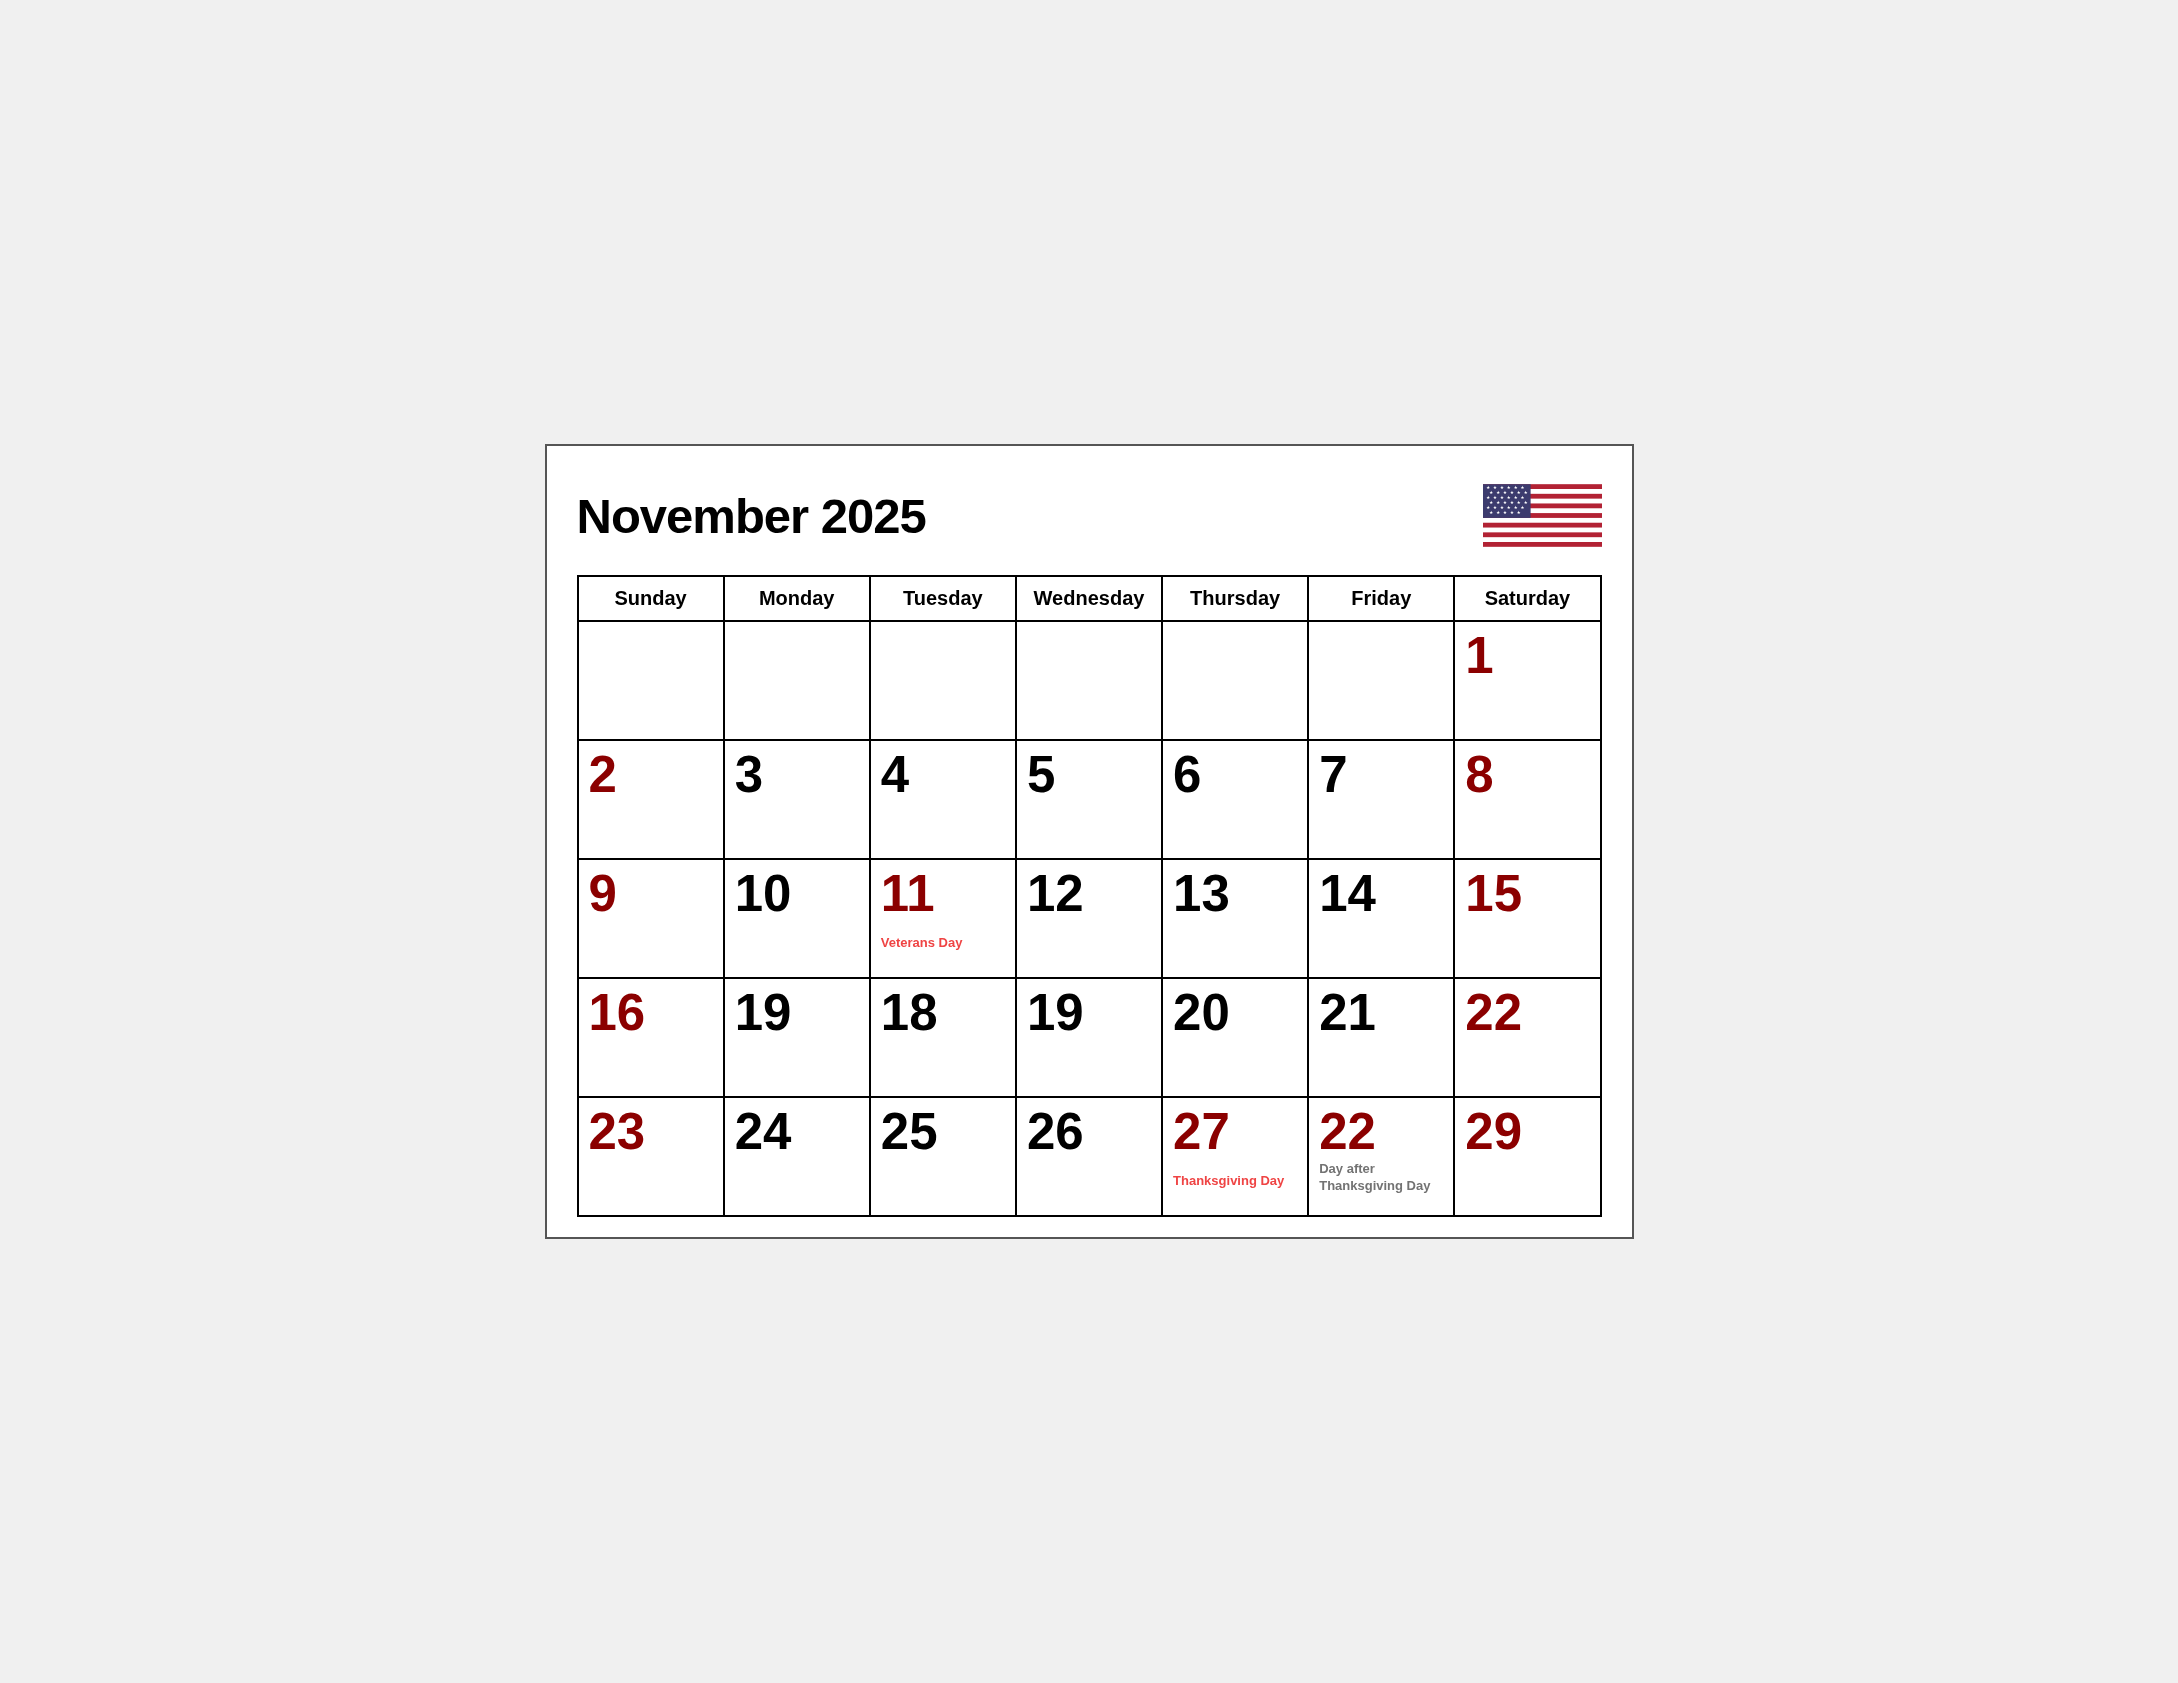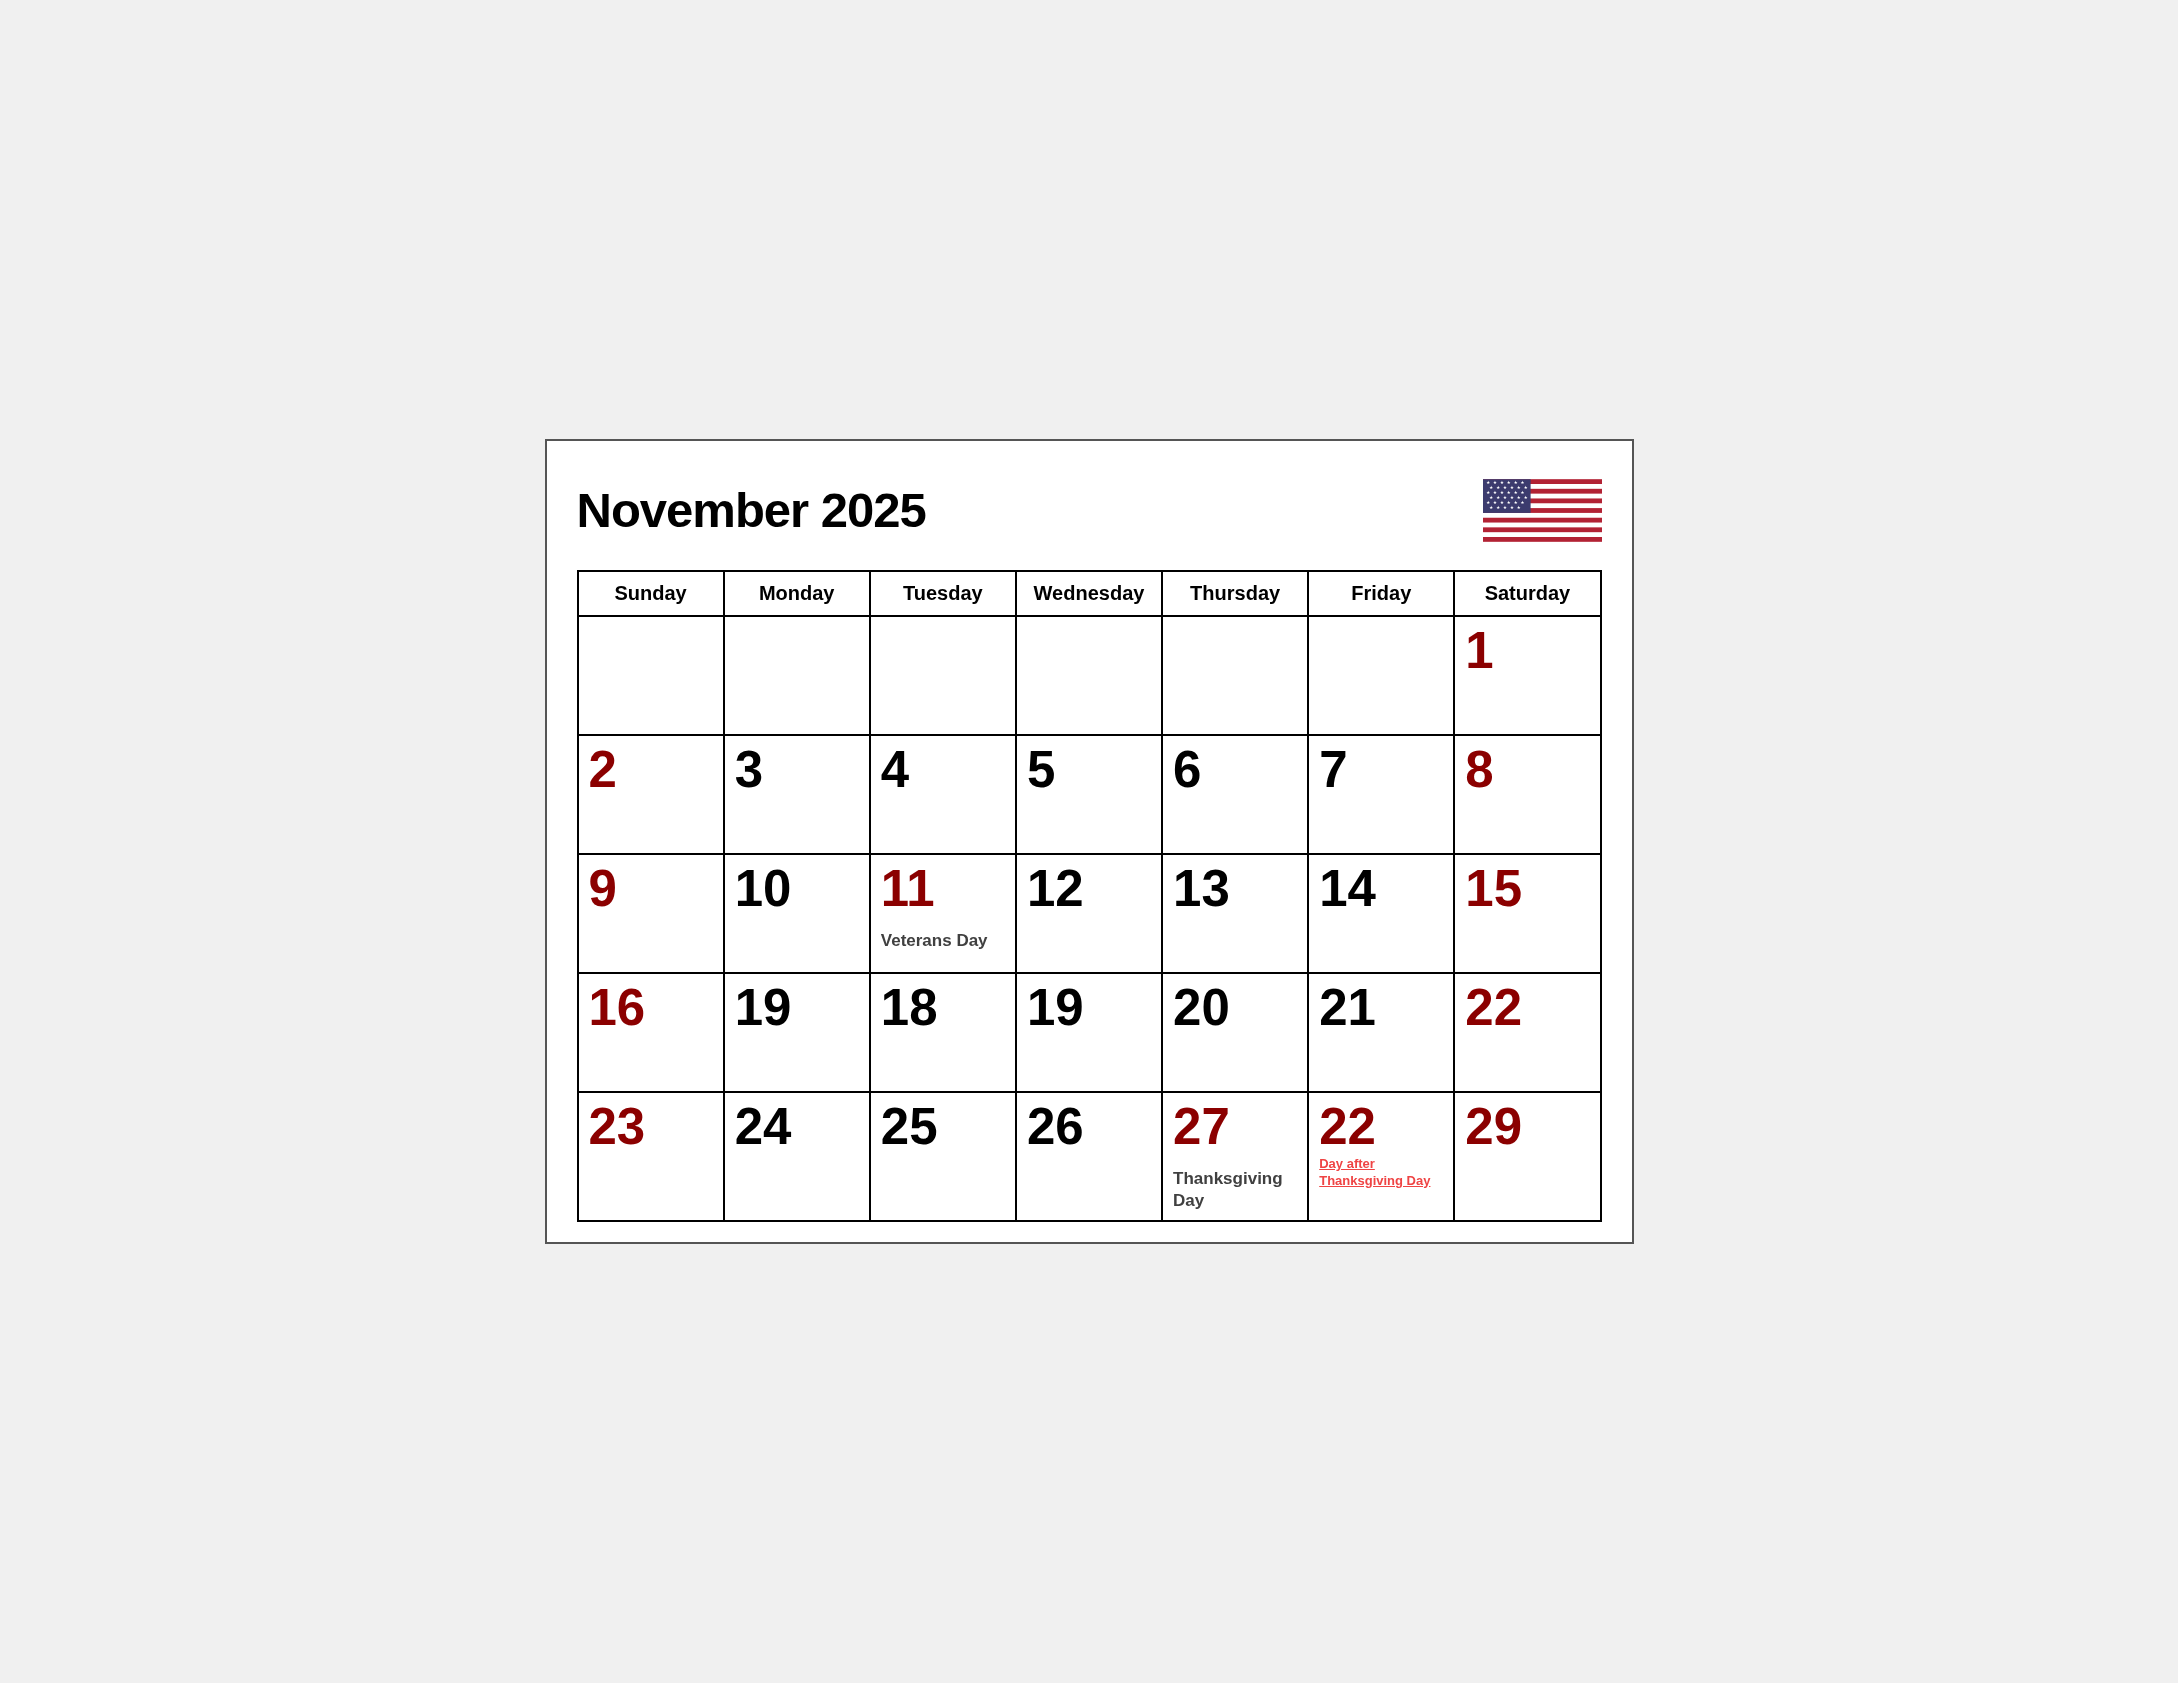--- a/index.html
+++ b/index.html
@@ -73,34 +73,33 @@
       font-size: 51px;
       font-weight: 900;
       font-family: Arial Black, Arial, sans-serif;
       line-height: 1;
     }
 
     .day-number.black { color: #000; }
     .day-number.red { color: #8b0000; }
 
     .holiday-label {
-      font-size: 17px;
+      font-size: 13px;
       font-weight: 700;
-      color: #404040;
+      color: #ef4444;
       margin-top: 16px;
       line-height: 1.3;
     }
 
     .holiday-label-black {
       font-size: 13px;
       font-weight: 700;
-      color: #ef4444;
+      color: #737373;
       margin-top: 4px;
       line-height: 1.3;
-      text-decoration: underline;
     }
   </style>
 </head>
 <body>
 
 <div class="calendar-container">
   <div class="calendar-header">
     <div class="calendar-title">November 2025</div>
     <div class="flag-container">
       <svg viewBox="0 0 190 100" xmlns="http://www.w3.org/2000/svg" width="119" height="79">

